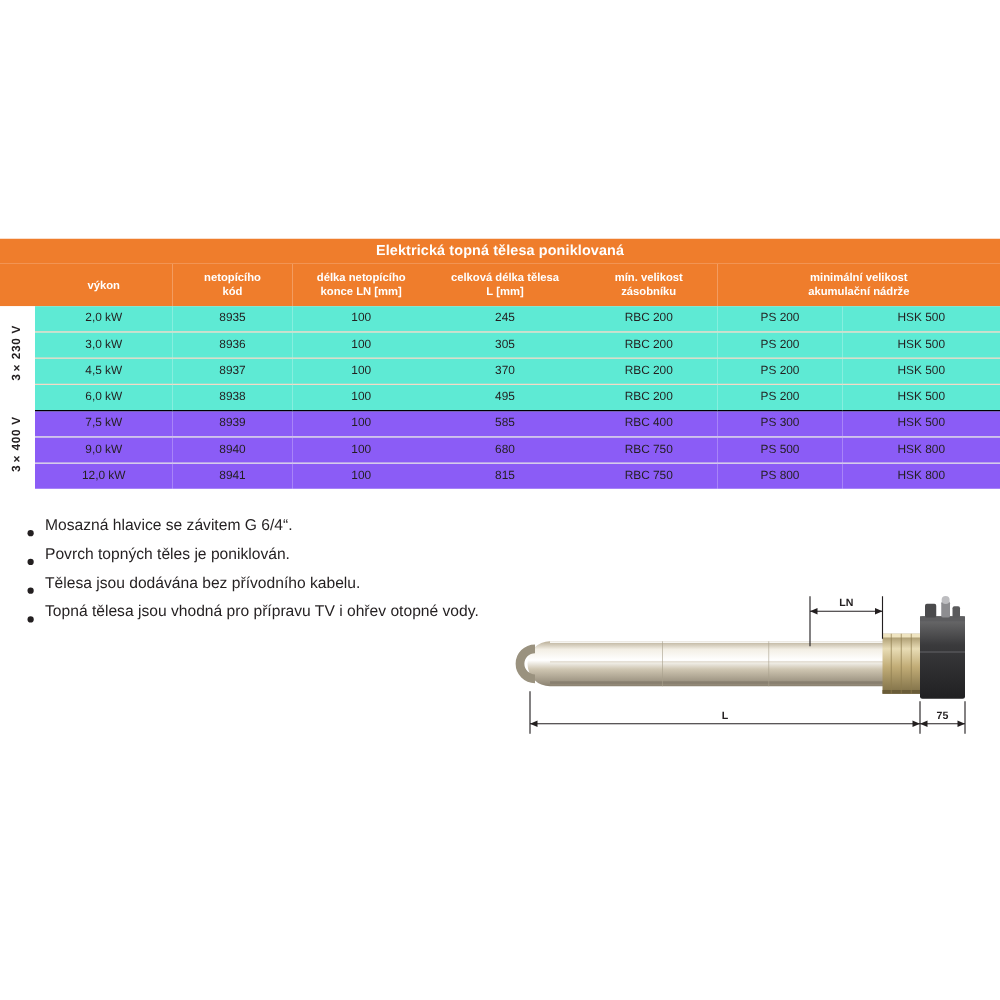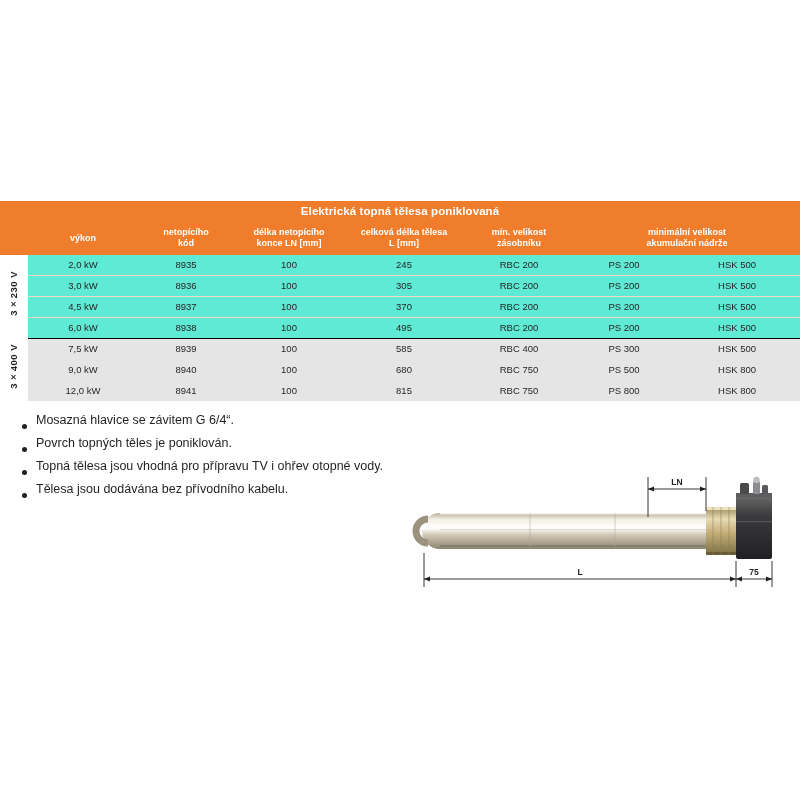--- a/index.html
+++ b/index.html
@@ -21,21 +21,21 @@
     left: 0;
     top: 0;
     width: 800px;
     height: 800px;
   }
 
   
   #table-wrap {
     position: absolute;
     left: 0;
-    top: 201px;
+    top: 191px;
     width: 712px;
   }
 
   table.spec {
     border-collapse: collapse;
     width: 800px;
     table-layout: fixed;
   }
 
   table.spec td, table.spec th {
@@ -87,21 +87,21 @@
     font-size: 9.5px;
     text-align: center;
     height: 20px;
     line-height: 20px;
     color: #231f20;
   }
   tr.grp230 td.cellbg {
     background: #5eead4;
   }
   tr.grp400 td.cellbg {
-    background: #e5e5e5;
+    background: #8b5cf6;
   }
   tr.grp230 td.cellbg {
     border-bottom: 1px solid #f6d9c6;
   }
   tr.grp400 td.cellbg {
     border-bottom: 1px solid #e6e6e6;
   }
   tr.last-230 td.cellbg {
     border-bottom: 1px solid #000000;
   }
@@ -274,25 +274,25 @@
     <div class="note">
       <span class="dot"></span>
       <span class="txt">Mosazná hlavice se závitem G 6/4“.</span>
     </div>
     <div class="note">
       <span class="dot"></span>
       <span class="txt">Povrch topných těles je poniklován.</span>
     </div>
     <div class="note">
       <span class="dot"></span>
-      <span class="txt">Topná tělesa jsou vhodná pro přípravu TV i ohřev otopné vody.</span>
+      <span class="txt">Tělesa jsou dodávána bez přívodního kabelu.</span>
     </div>
     <div class="note">
       <span class="dot"></span>
-      <span class="txt">Tělesa jsou dodávána bez přívodního kabelu.</span>
+      <span class="txt">Topná tělesa jsou vhodná pro přípravu TV i ohřev otopné vody.</span>
     </div>
   </div>
 
   <div id="product">
     <svg width="370" height="140" viewBox="0 0 370 140" xmlns="http://www.w3.org/2000/svg">
       <defs>
         <linearGradient id="tubeGrad" x1="0" y1="0" x2="0" y2="1">
           <stop offset="0%" stop-color="#b9ae97"></stop>
           <stop offset="18%" stop-color="#f3efe5"></stop>
           <stop offset="42%" stop-color="#ffffff"></stop>

